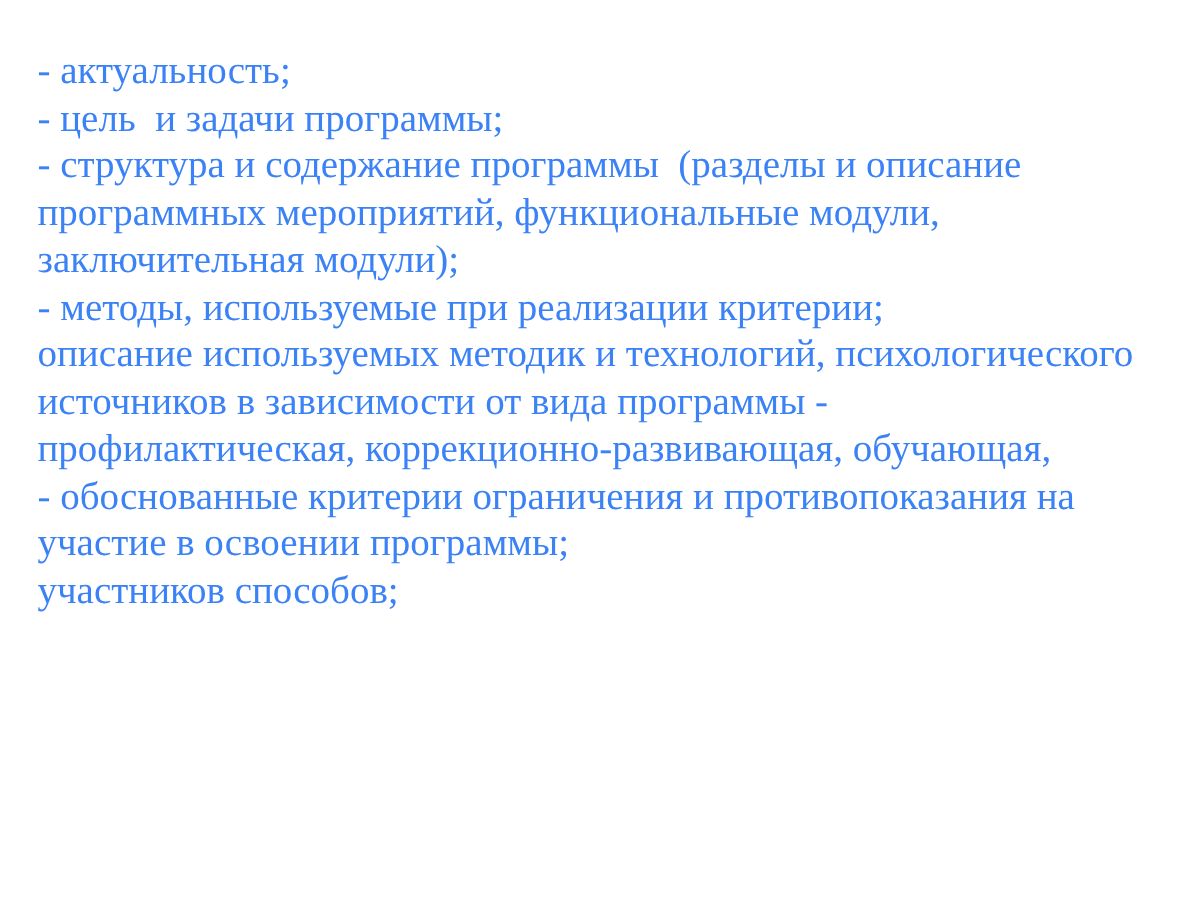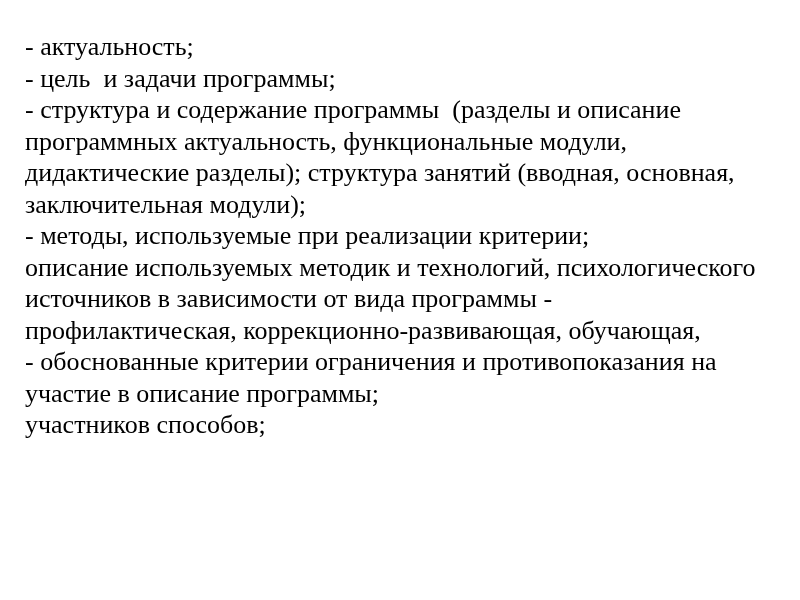--- a/index.html
+++ b/index.html
@@ -11,40 +11,39 @@
     background: #ffffff;
   }
   .slide {
     position: relative;
     width: 800px;
     height: 600px;
     background: #ffffff;
     box-sizing: border-box;
     padding: 31px 14px 0 25px;
     font-family: "Liberation Serif", "DejaVu Serif", serif;
-    color: #000000;
+    color: #3b82f6;
   }
   .text-line {
     font-size: 26px;
     line-height: 31.5px;
     white-space: pre;
     letter-spacing: 0px;
     overflow: hidden;
   }
 </style>
 </head>
 <body>
 
 <div class="slide">
   <div class="text-line">- актуальность;</div>
   <div class="text-line">- цель  и задачи программы;</div>
   <div class="text-line">- структура и содержание программы  (разделы и описание</div>
-  <div class="text-line">программных актуальность, функциональные модули,</div>
-  <div class="text-line">дидактические разделы); структура занятий (вводная, основная,</div>
+  <div class="text-line">программных мероприятий, функциональные модули,</div>
   <div class="text-line">заключительная модули);</div>
   <div class="text-line">- методы, используемые при реализации критерии;</div>
   <div class="text-line">описание используемых методик и технологий, психологического</div>
   <div class="text-line">источников в зависимости от вида программы -</div>
   <div class="text-line">профилактическая, коррекционно-развивающая, обучающая,</div>
   <div class="text-line">- обоснованные критерии ограничения и противопоказания на</div>
-  <div class="text-line">участие в описание программы;</div>
+  <div class="text-line">участие в освоении программы;</div>
   <div class="text-line">участников способов;</div>
 </div>
 
 </body></html>

